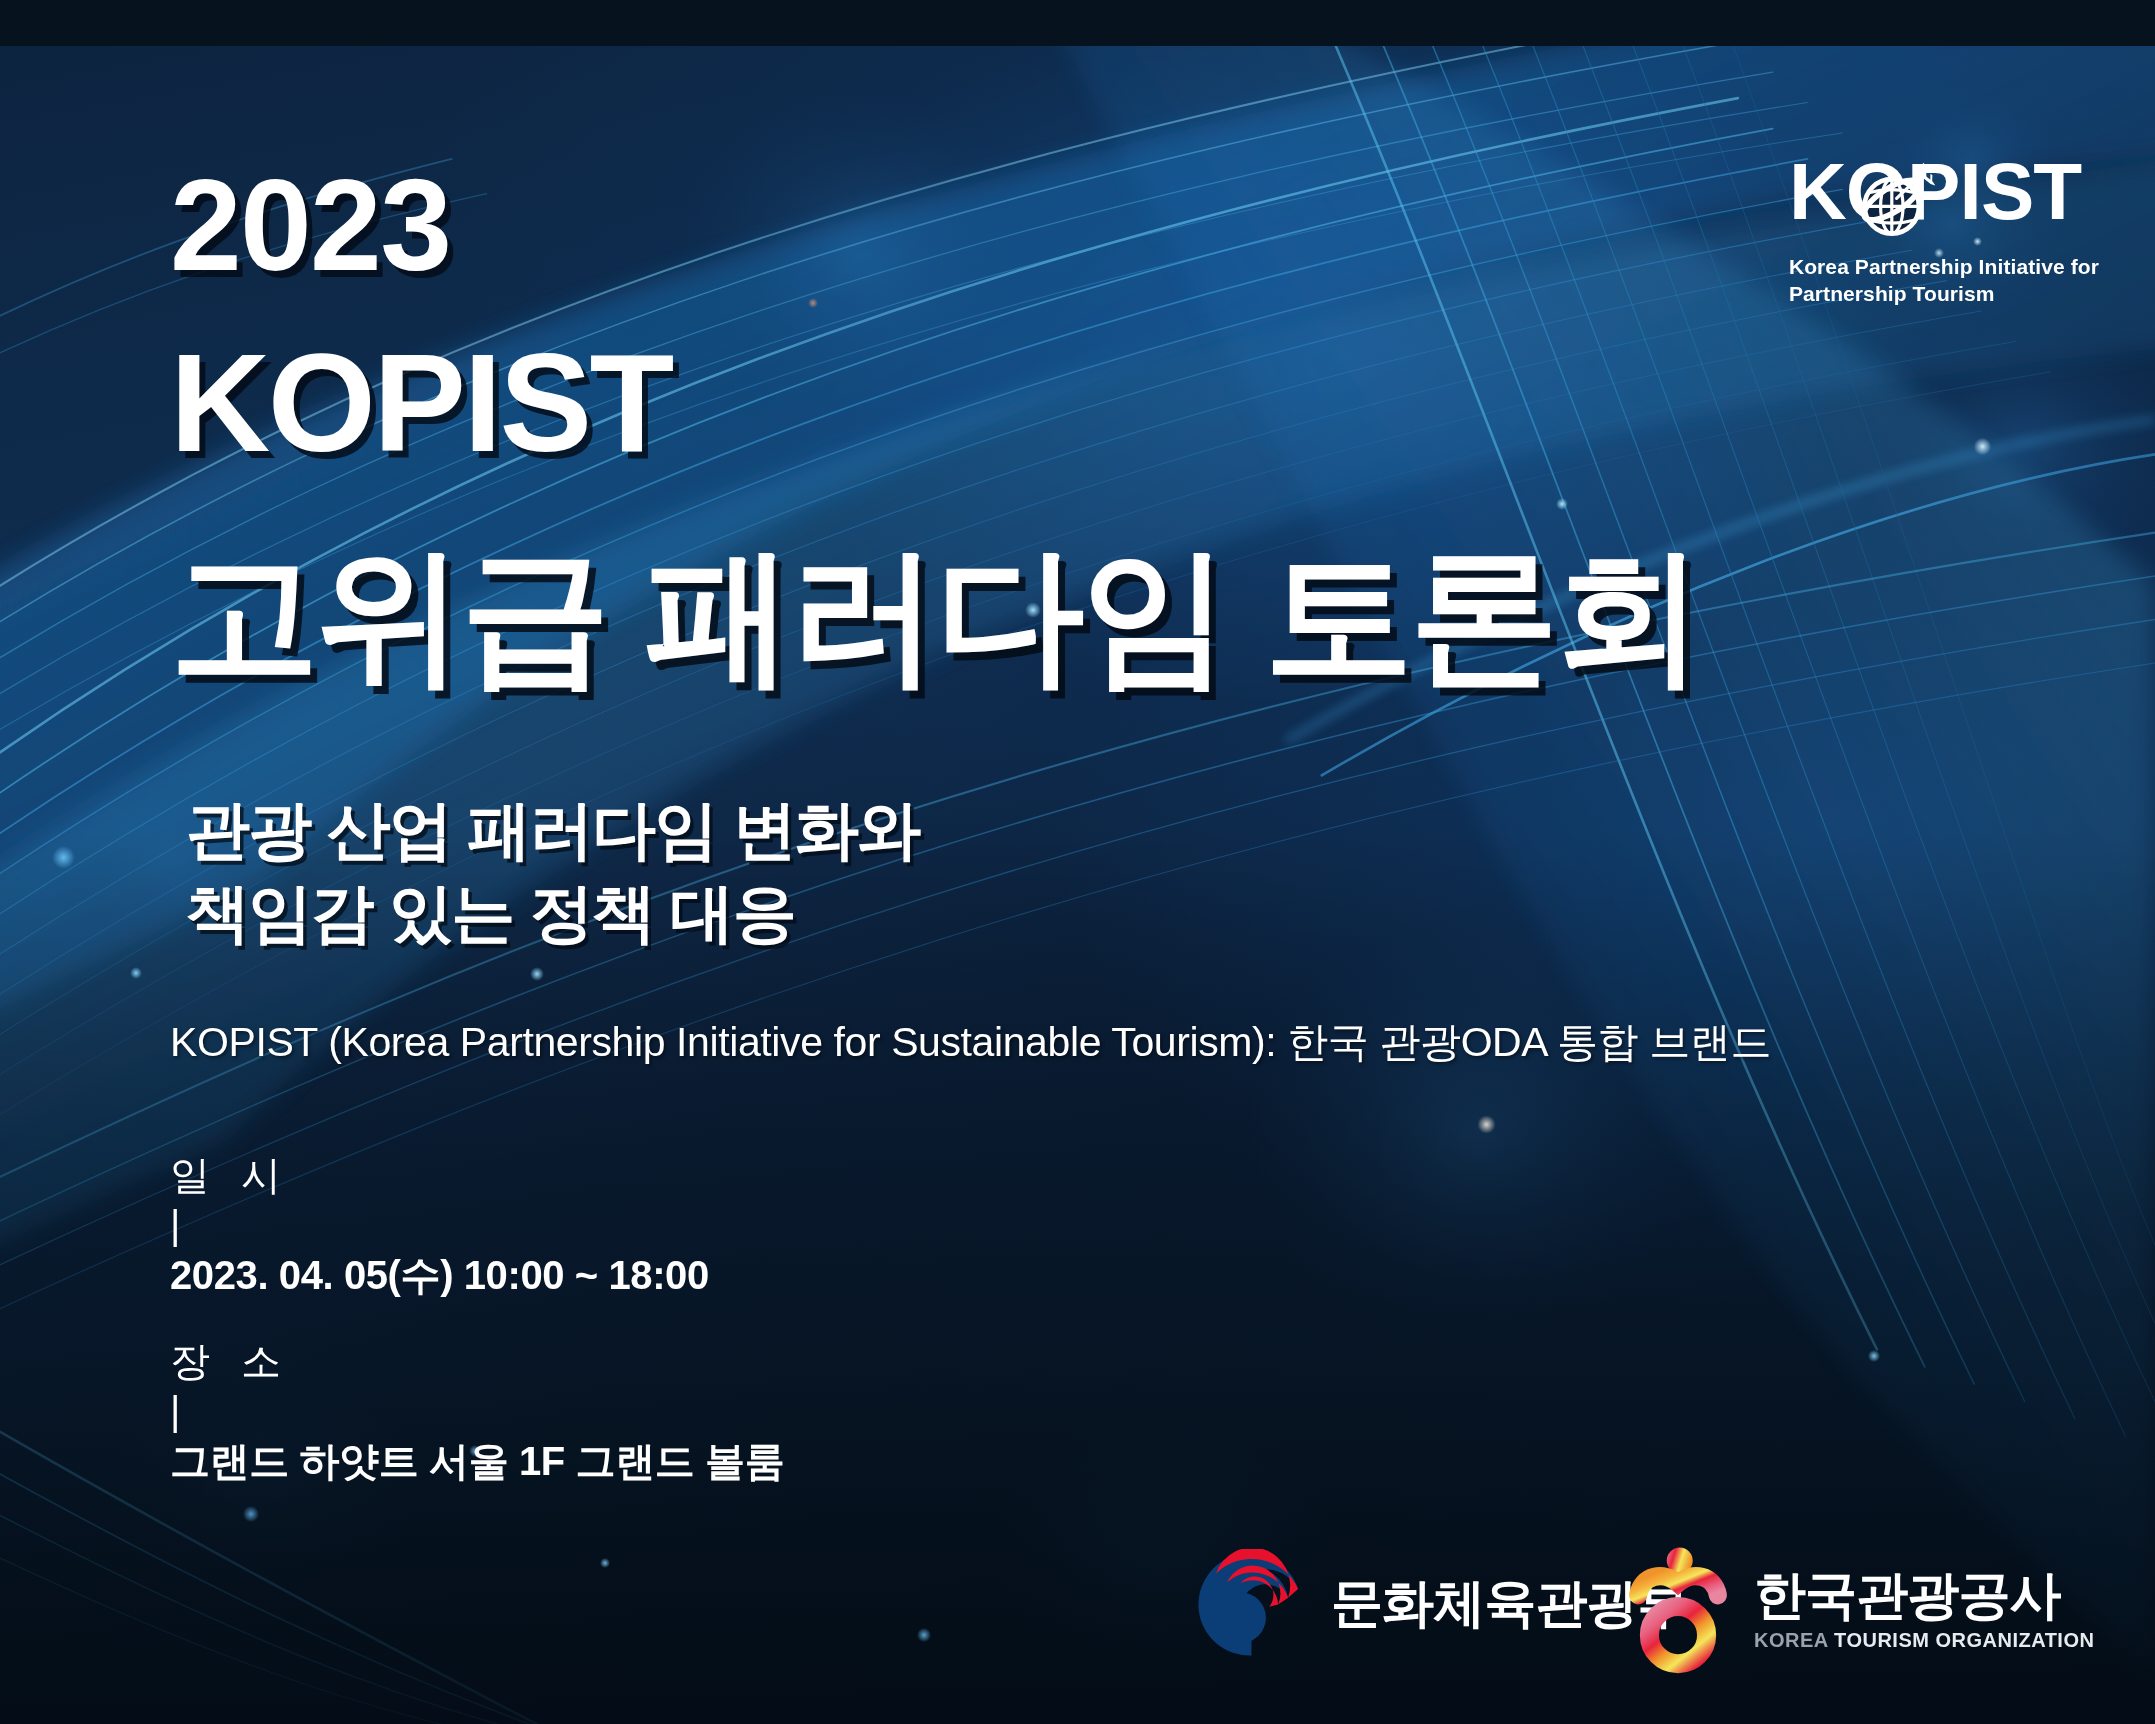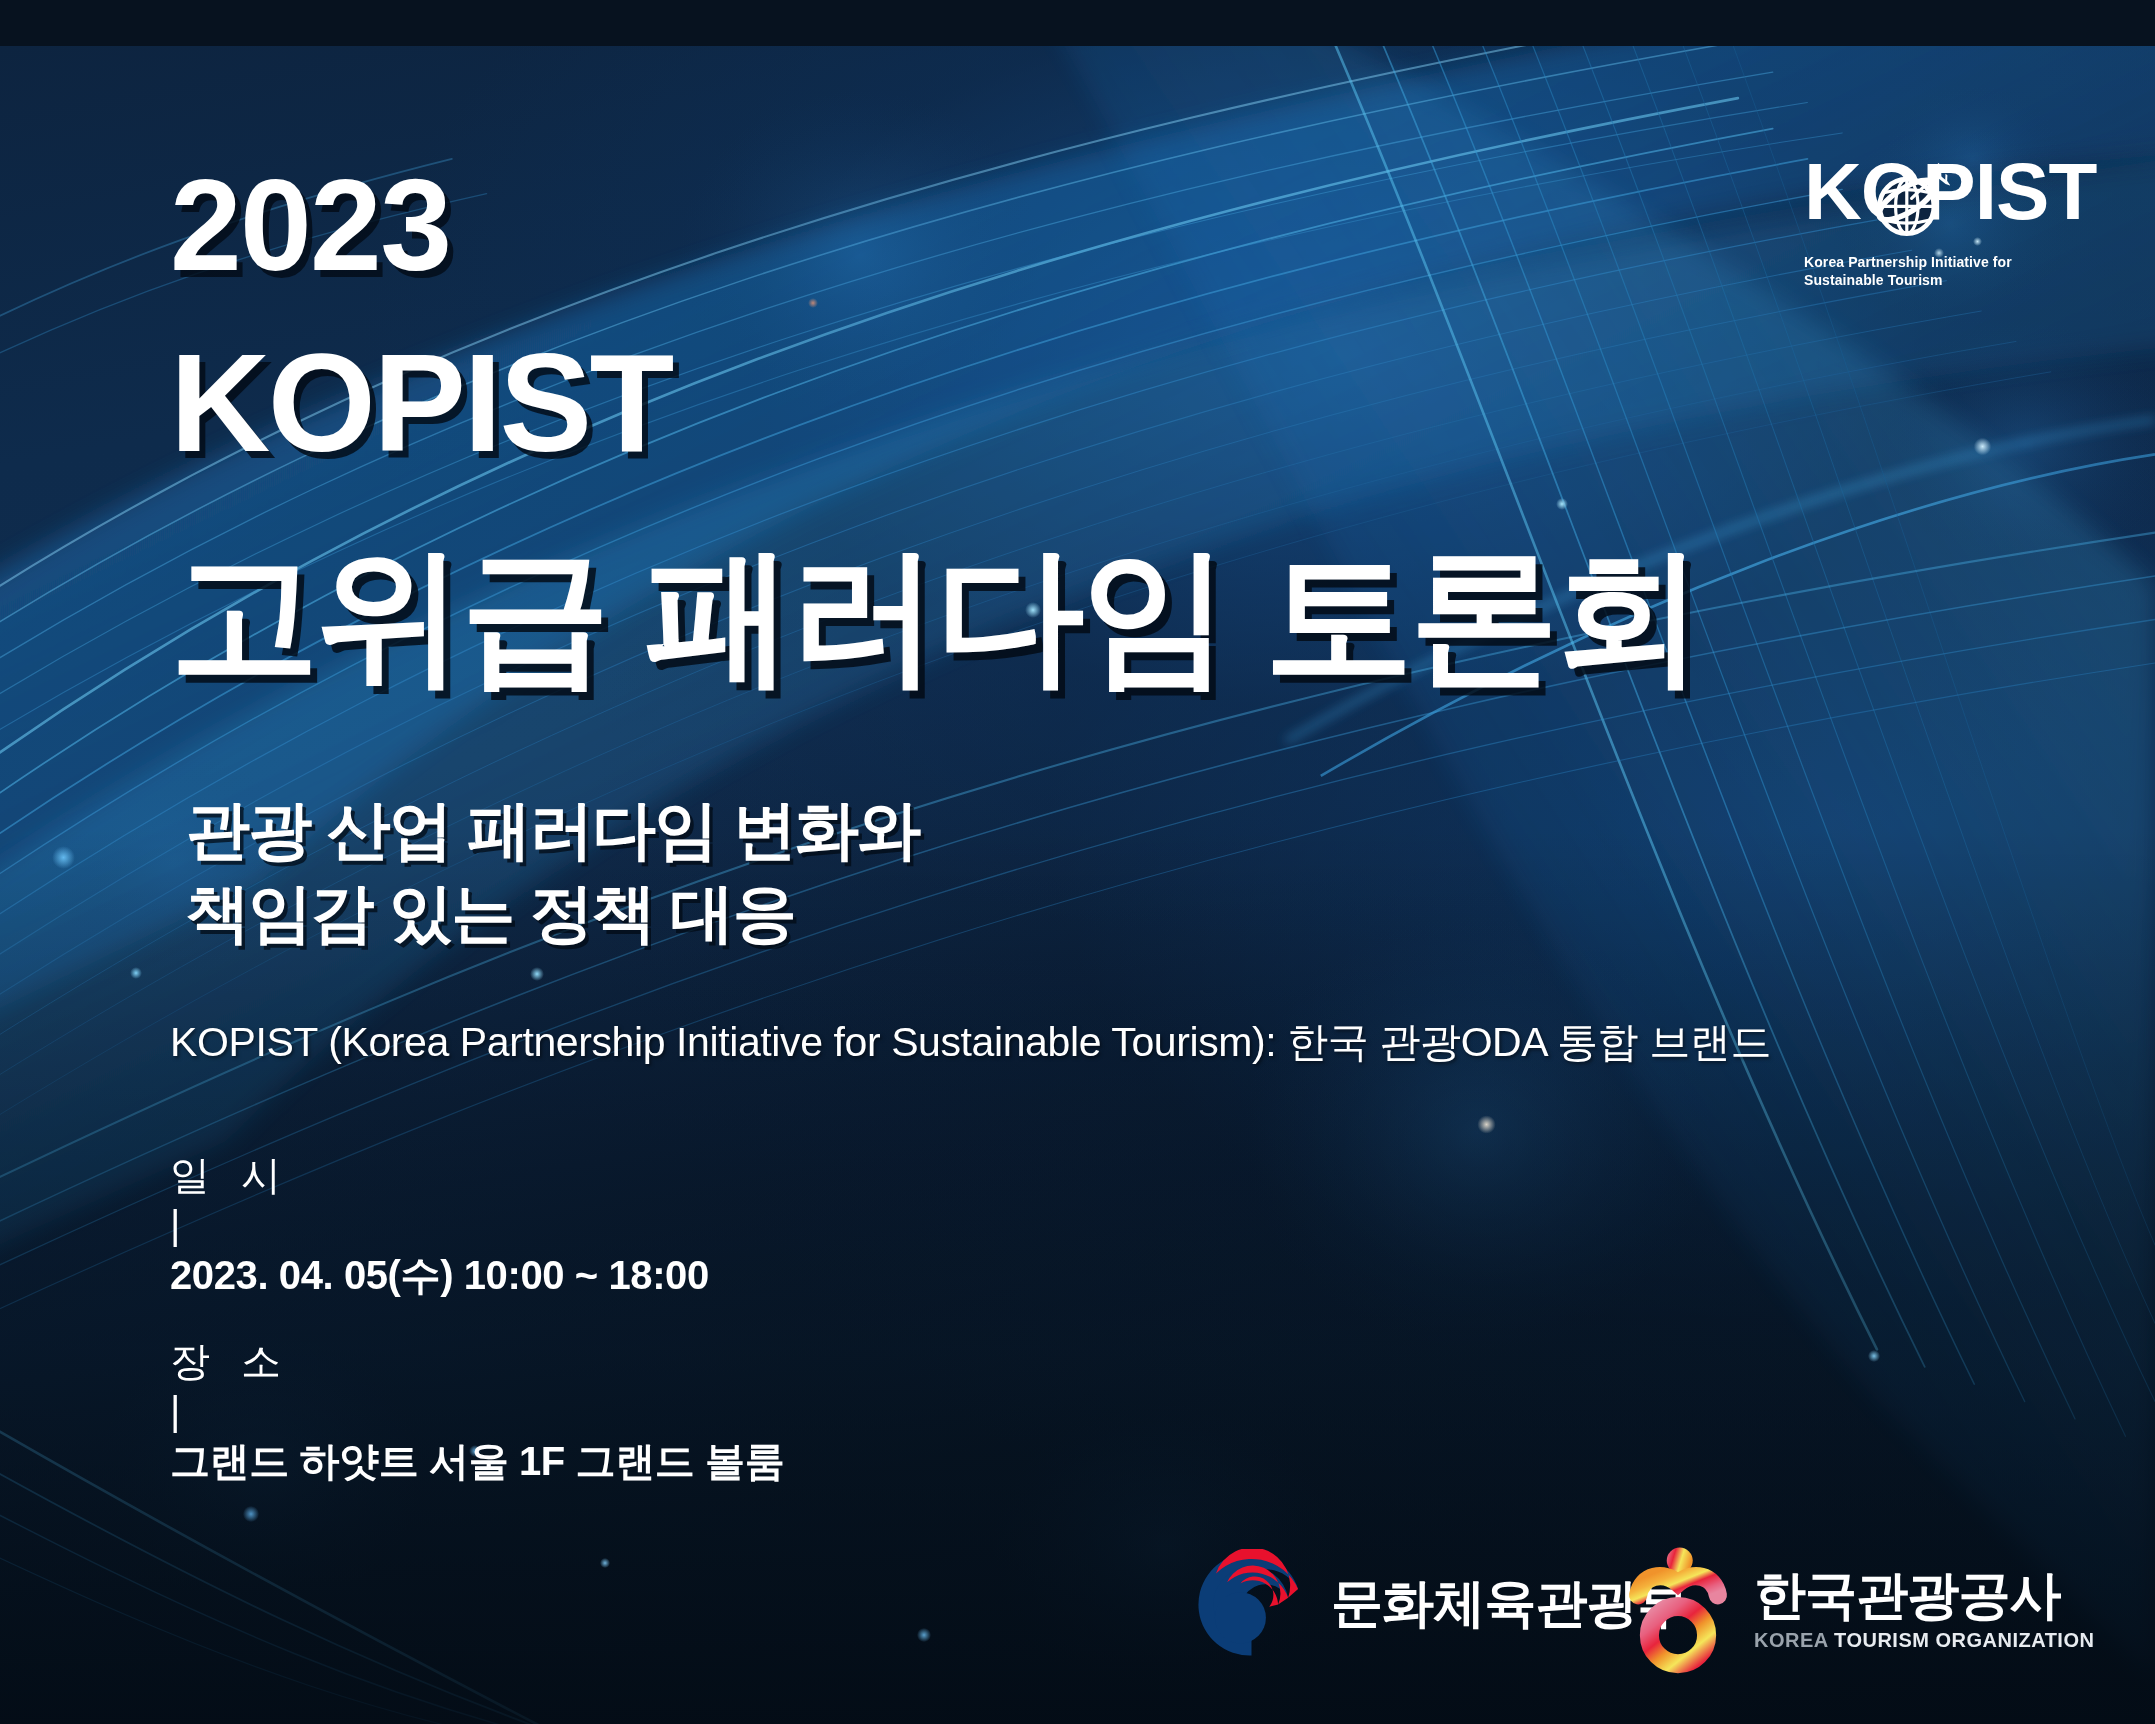--- a/index.html
+++ b/index.html
@@ -76,21 +76,21 @@
     position:relative;display:block;height:94px;width:295px;
   }
   .kopist-text{
     position:absolute;left:0;top:0;
     font-size:80px;font-weight:bold;line-height:1.05;letter-spacing:-0.9px;color:#ffffff;
   }
   .kopist-globe{
     position:absolute;left:66px;top:10.4px;width:80px;height:80px;
   }
   .kopist-tag{
-    margin-top:8.7px;font-size:14px;line-height:1.32;font-weight:bold;color:#ffffff;letter-spacing:0.1px;
+    margin-top:8.7px;font-size:21px;line-height:1.32;font-weight:bold;color:#ffffff;letter-spacing:0.1px;
   }
 
   
   .footer{position:absolute;left:0;right:0;bottom:103px;height:122px;}
   .logo-group{position:absolute;display:flex;align-items:center;}
   .mcst{left:1196px;top:3.5px;}
   .kto{left:1623px;top:0px;}
   .mcst-mark{width:111px;height:111px;flex:0 0 auto;}
   .mcst-name{
     margin-left:24px;font-size:52px;font-weight:bold;color:#ffffff;letter-spacing:-0.9px;white-space:nowrap;
@@ -294,21 +294,21 @@
           <g transform="translate(80,16) rotate(38)">
             <path d="M 0,-2 L 20,-2 L 26,0 L 20,2 L 0,2 Z" fill="#ffffff"></path>
             <path d="M 6,-1 L -4,-13 L 1,-13 L 11,-1 Z" fill="#ffffff"></path>
             <path d="M 6,1 L -4,13 L 1,13 L 11,1 Z" fill="#ffffff"></path>
             <path d="M 17,-1 L 12,-8 L 15,-8 L 20,-1 Z" fill="#ffffff"></path>
           </g>
         </svg>
       </div>
       <div class="kopist-tag">
         <div>Korea Partnership Initiative for</div>
-        <div>Sustainable Tourism</div>
+        <div>Partnership Tourism</div>
       </div>
     </div>
 
     <div class="footer">
 
       <div class="logo-group mcst">
         <svg class="mcst-mark" viewBox="0 0 100 100">
 
           <path d="M 50,96 A 46,46 0 1 1 92,36 A 34,34 0 1 0 50,84 Z" fill="#0b3d77"></path>
           <path d="M 50,84 A 34,34 0 1 1 83,44 A 23,23 0 1 0 50,74 Z" fill="#0b3d77"></path>

